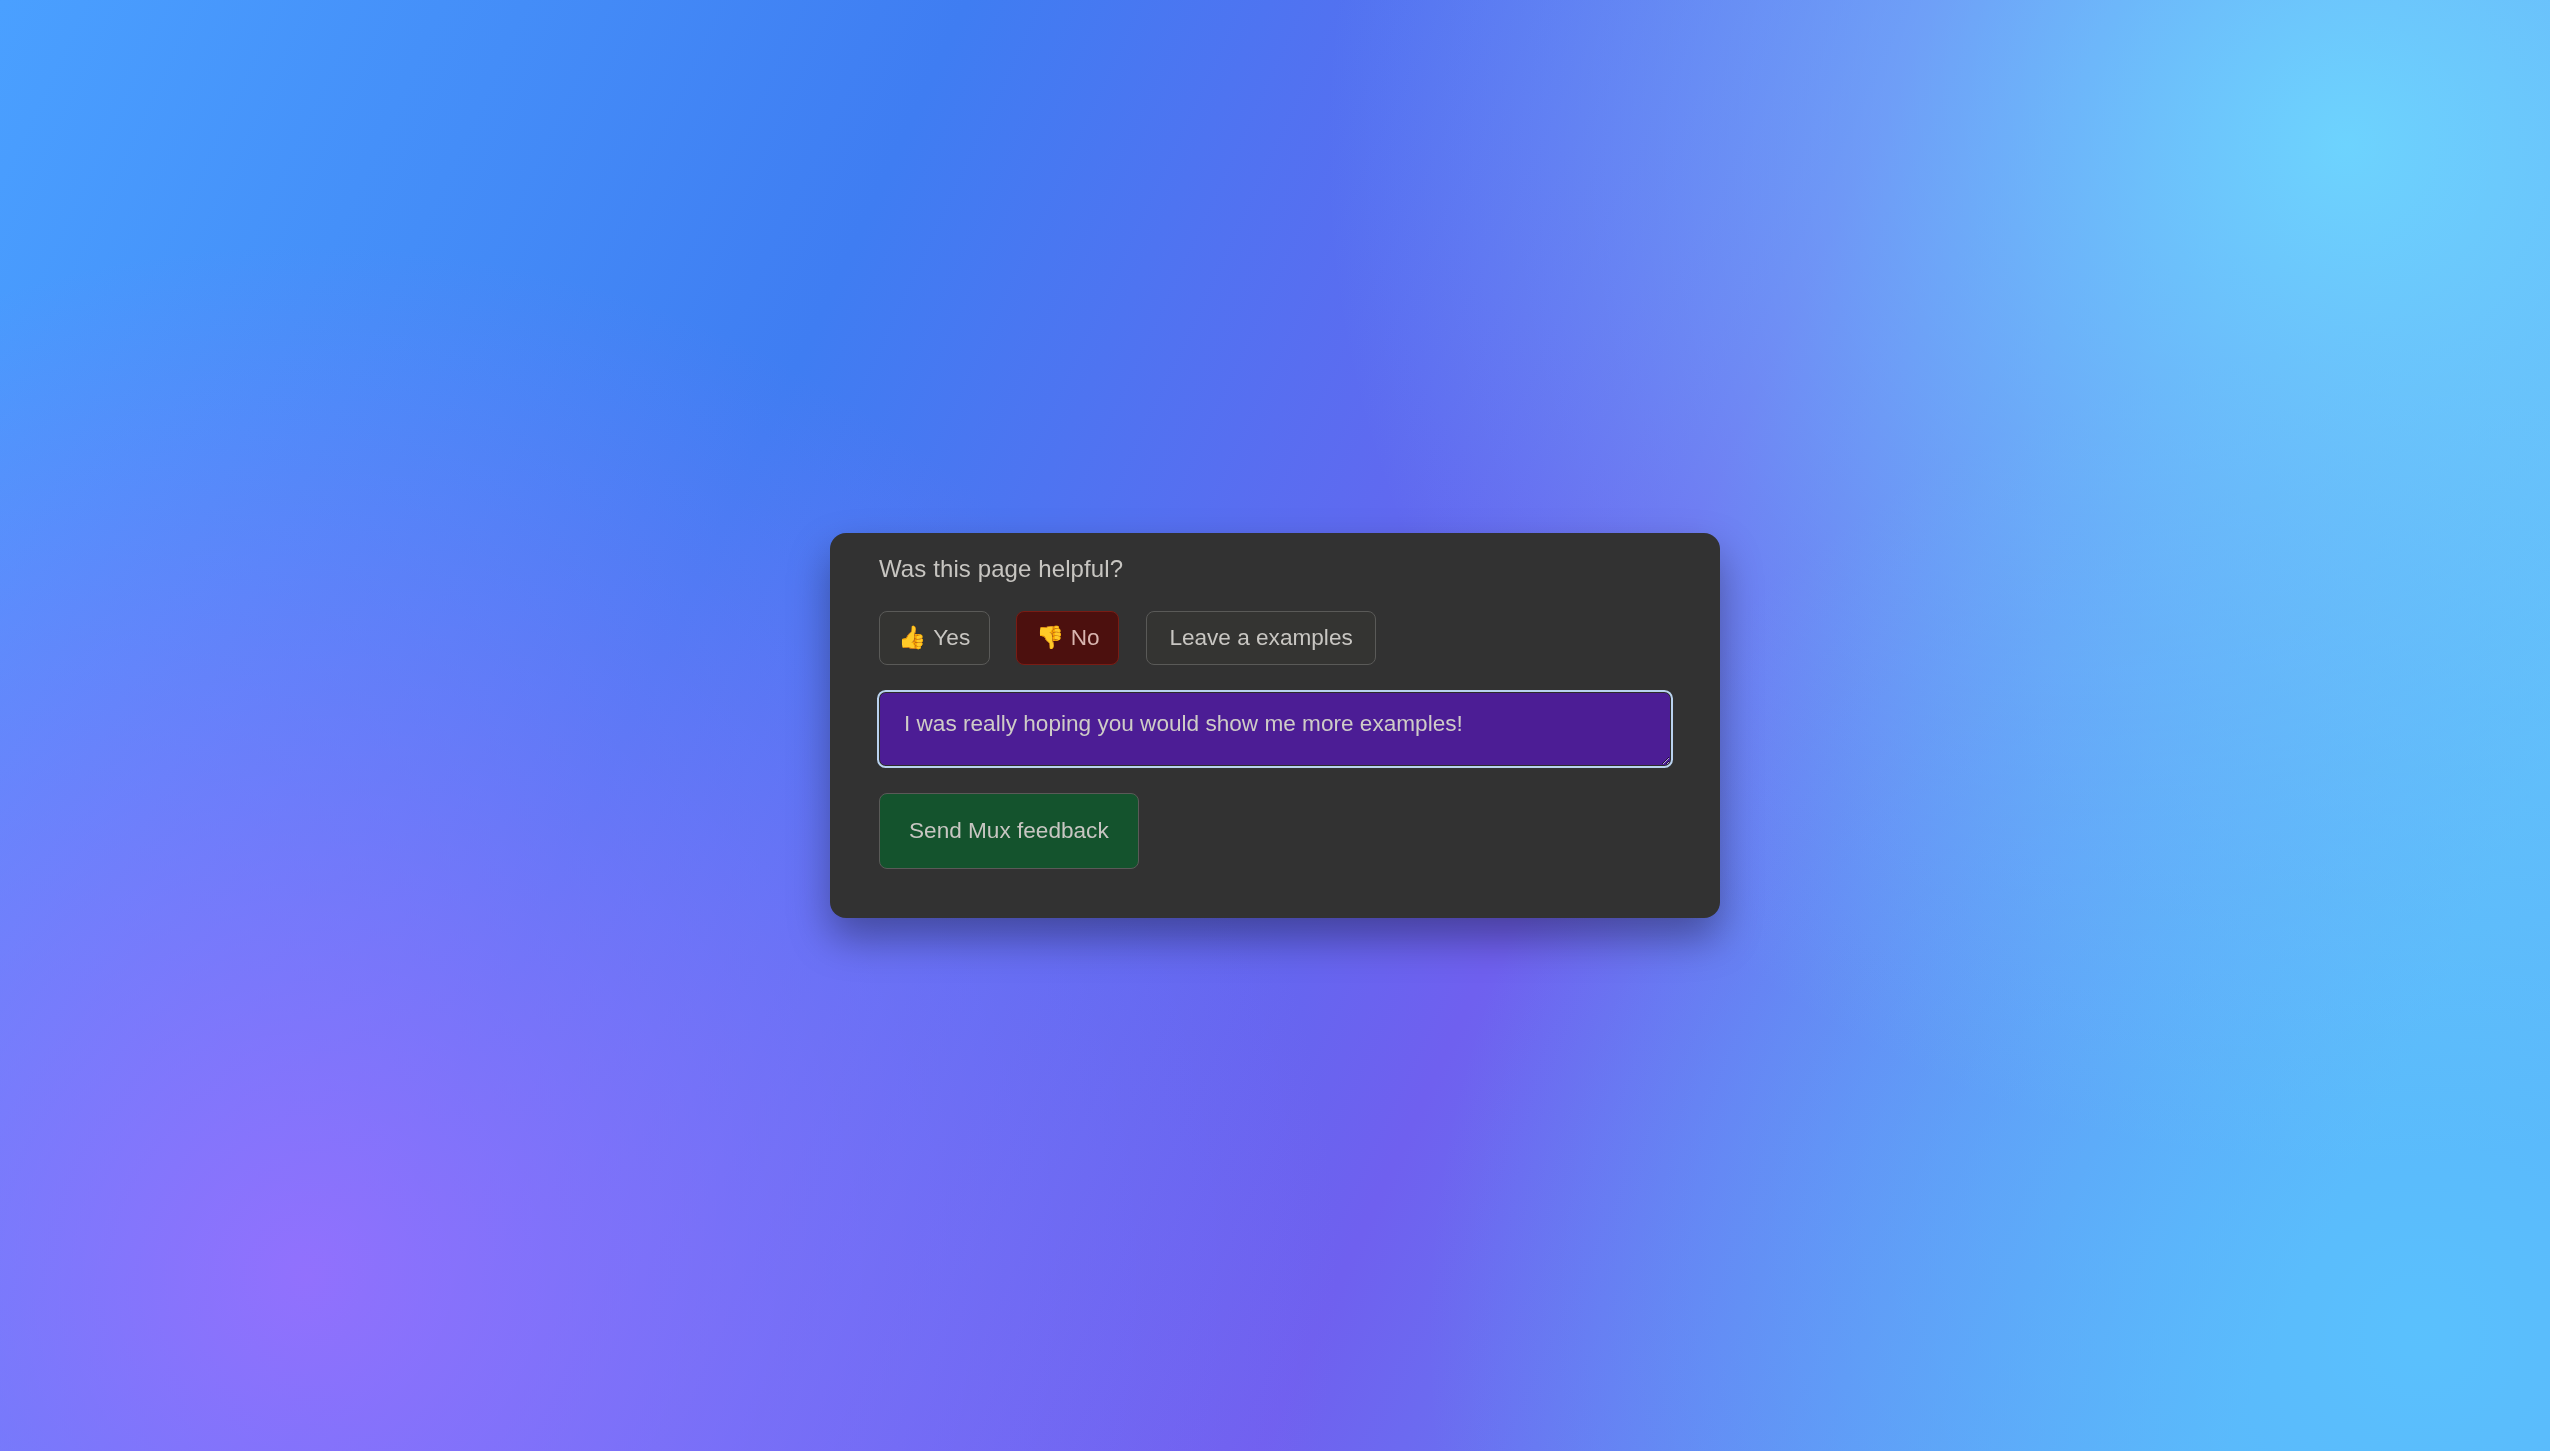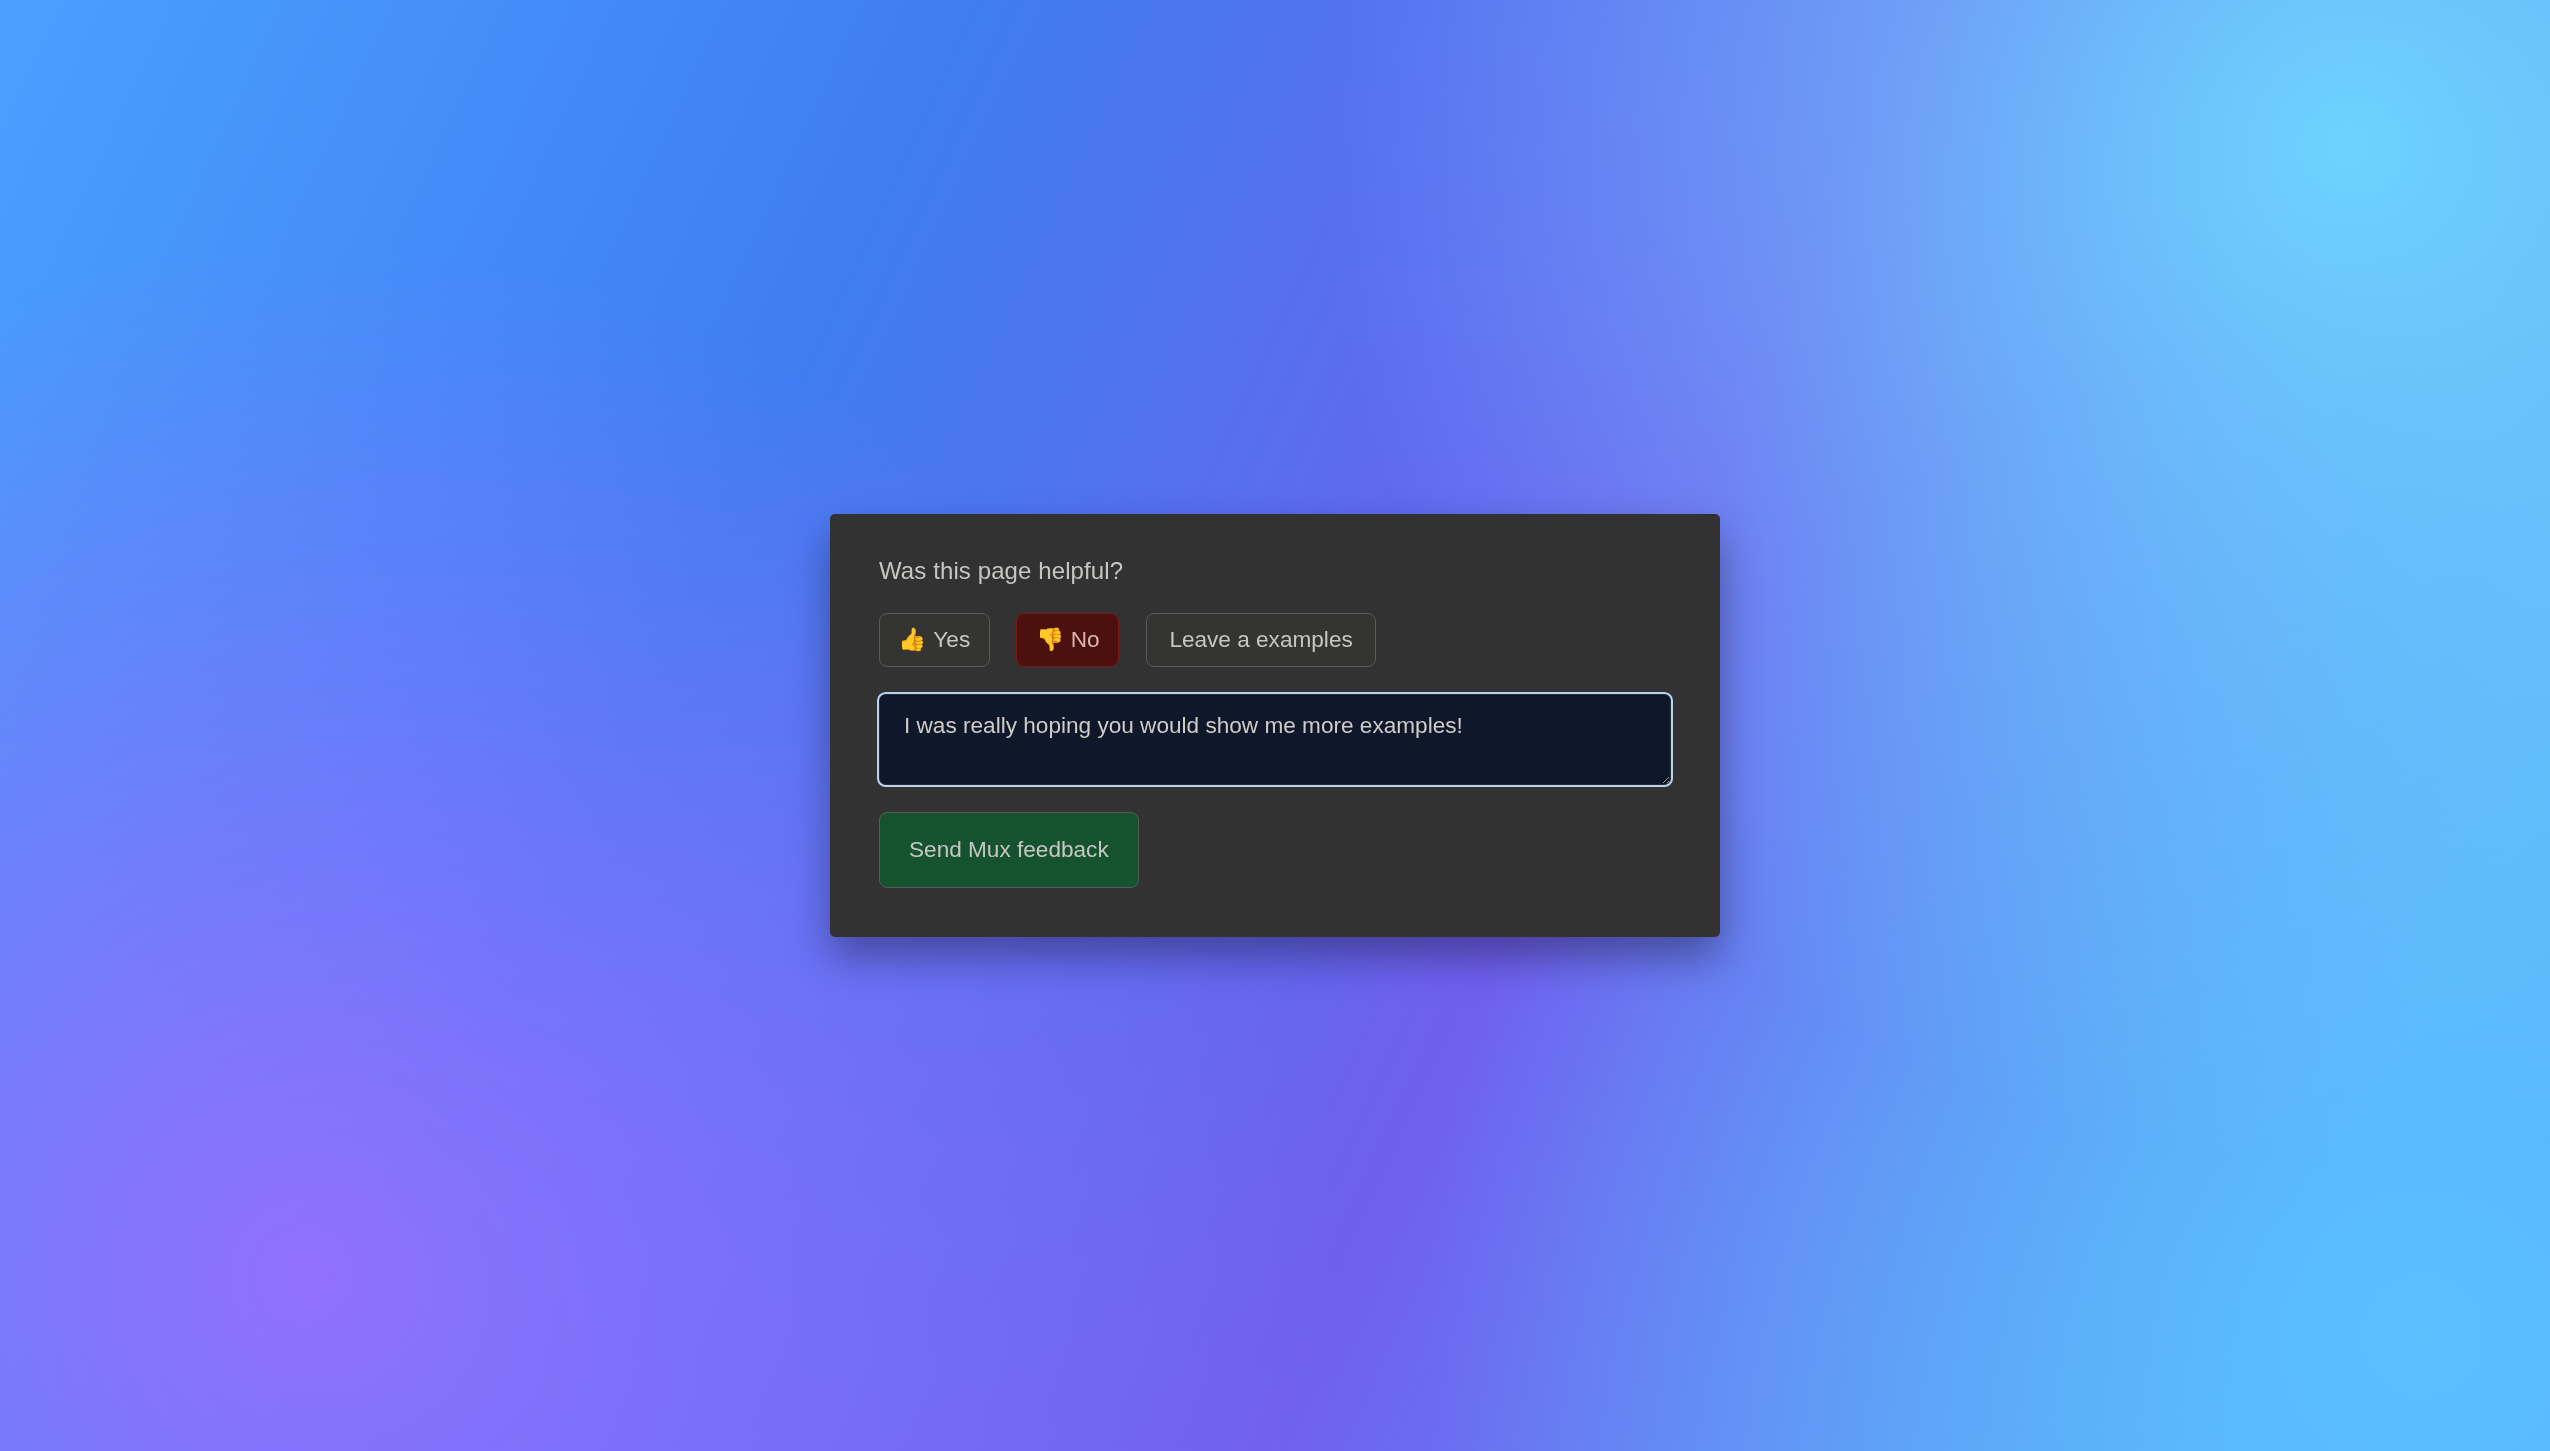--- a/index.html
+++ b/index.html
@@ -20,22 +20,22 @@
       radial-gradient(circle at 95% 92%, rgba(90,200,255,0.8) 0%, rgba(90,200,255,0) 36%),
       linear-gradient(115deg, #4aa0ff 0%, #3f7df2 30%, #6f60ef 60%, #5aa3f6 90%);
     z-index: 0;
   }
   .card {
     position: relative;
     z-index: 1;
     width: 87%;
     max-width: 890px;
     background: #323232;
-    border-radius: 5px;
-    padding: 43px 49px 49px 49px;
+    border-radius: 16px;
+    padding: 22px 49px 49px 49px;
     box-shadow: 0 20px 40px rgba(0,0,0,0.35);
   }
   .prompt {
     color: #c7c5c1;
     font-size: 24px;
     font-weight: 400;
     letter-spacing: 0.1px;
     margin-bottom: 28px;
   }
   .row { display: flex; gap: 26.6px; margin-bottom: 26.6px; }
@@ -56,23 +56,23 @@
   }
   .btn .icon { font-size: 22.6px; margin-right: 6.6px; }
   .btn.selected-no {
     background: #4c100e;
     border-color: #7a1c14;
     color: #d9b6b0;
   }
   .btn.comment { padding: 14.6px 22.6px; }
   .feedback-box {
     width: 100%;
-    height: 91px;
+    height: 74px;
     resize: both;
-    background: #0f172a;
+    background: #4c1d95;
     border: 1px solid #2c2c2a;
     outline: 2px solid #b9d2ef;
     outline-offset: 0;
     border-radius: 6.6px;
     color: #cfccc7;
     font-family: inherit;
     font-size: 22.6px;
     padding: 18.6px 24px;
     margin-bottom: 25px;
   }

